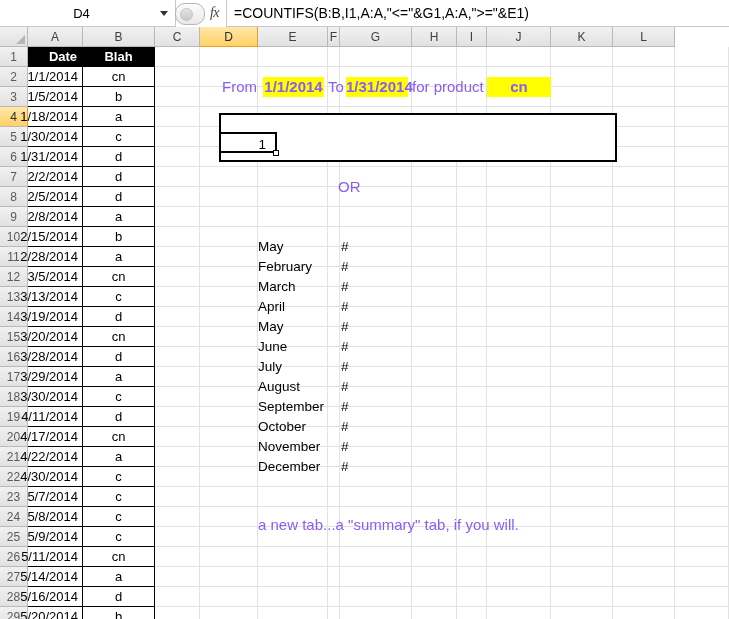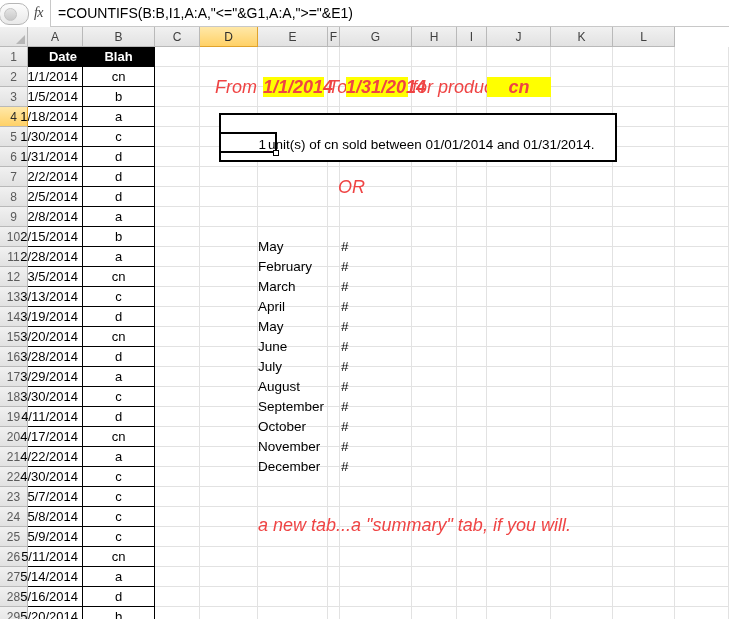--- a/index.html
+++ b/index.html
@@ -98,21 +98,21 @@
     background:#fff;
   }
   .dcell.dateC{justify-content:flex-end;padding-right:4px;}
   .dcell.blahC{justify-content:center;}
   .dcell.hdr{
     background:#000;color:#fff;font-weight:bold;justify-content:center;padding-right:0;
     border-right:1px solid #000;border-bottom:1px solid #000;
   }
 
   
-  .txt{position:absolute;font-size:18px;color:#ef4444;white-space:nowrap;line-height:20px;font-style:italic;}
+  .txt{position:absolute;font-size:15px;color:#8b5cf6;white-space:nowrap;line-height:20px;}
   .txt.hl{background:#ffff00;font-weight:bold;}
   .txt.center{text-align:center;}
   .txt.right{text-align:right;}
 
   
   #summary-box{
     position:absolute;left:219px;top:86px;width:398px;height:49px;
     border:2px solid #000;box-sizing:border-box;background:#fff;
   }
   #summary-title{
@@ -138,20 +138,24 @@
     background:#fff;border:1.5px solid #000;box-sizing:border-box;
   }
 
   .monthlabel{position:absolute;font-size:13.5px;color:#000;white-space:nowrap;}
   .monthhash{position:absolute;font-size:13.5px;color:#000;}
 </style>
 </head>
 <body>
 
 <div id="formula-bar">
+  <div id="name-box">
+    <span class="nb-text">D4</span>
+    <span class="caret"></span>
+  </div>
   <div id="fx-group">
     <div id="collapse-btn">
       <span class="dot"></span>
     </div>
     <span id="fx-icon">fx</span>
   </div>
   <div id="formula-input">=COUNTIFS(B:B,I1,A:A,"&lt;="&amp;G1,A:A,"&gt;="&amp;E1)</div>
 </div>
 
 <div id="grid">
@@ -587,21 +591,20 @@
 
   <span class="txt right" style="left:163px;top:50px;width:94px;">From</span>
   <span class="txt hl center" style="left:263px;top:50px;width:61px;">1/1/2014</span>
   <span class="txt" style="left:328px;top:50px;">To</span>
   <span class="txt hl center" style="left:346px;top:50px;width:62px;">1/31/2014</span>
   <span class="txt" style="left:412px;top:50px;">for product</span>
   <span class="txt hl center" style="left:487px;top:50px;width:64px;">cn</span>
 
   <div id="summary-box">
     <div id="summary-count">1</div>
-    <div id="summary-rest">unit(s) of cn sold between 01/01/2014 and 01/31/2014.</div>
   </div>
   <div id="active-cell"></div>
   <div id="fill-handle"></div>
 
   <span class="txt" style="left:338px;top:150px;">OR</span>
 
   <div id="months">
       <span class="monthlabel" style="left: 258px; top: 212px;">May</span>
       <span class="monthhash" style="left: 341px; top: 212px;">#</span>
       <span class="monthlabel" style="left: 258px; top: 232px;">February</span>

